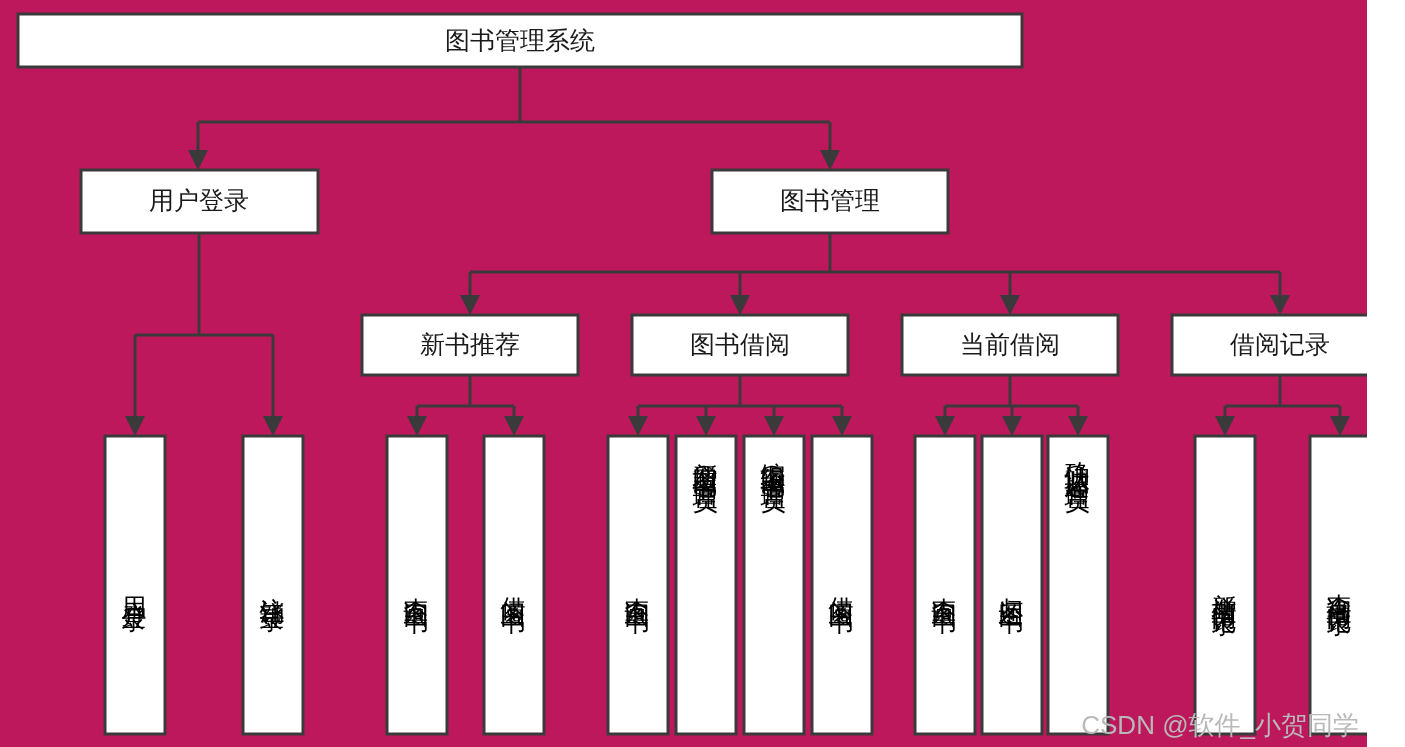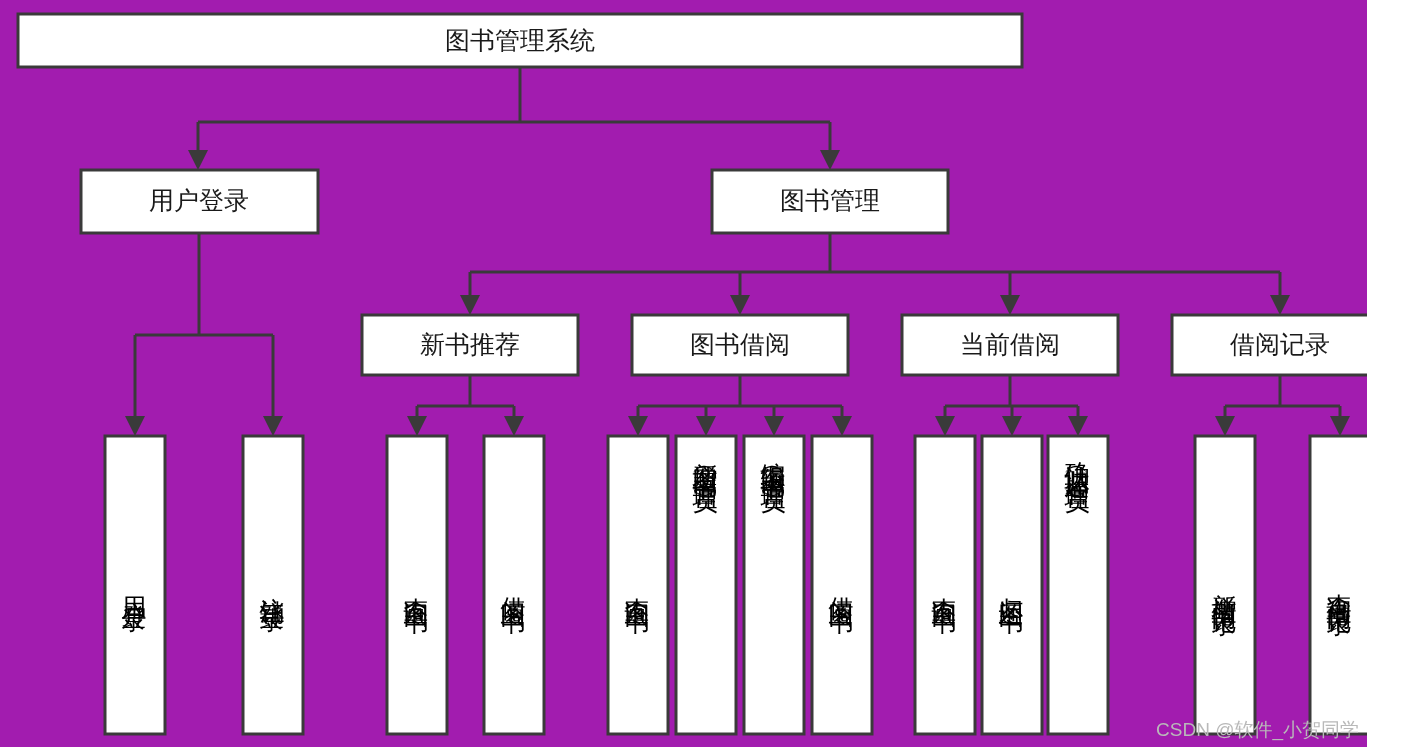--- a/index.html
+++ b/index.html
@@ -8,21 +8,21 @@
     padding: 0;
     background: #ffffff;
   }
   body {
     font-family: "Liberation Sans", "DejaVu Sans", sans-serif;
   }
   #diagram-root {
     position: relative;
     width: 1367px;
     height: 747px;
-    background: #a21caf;
+    background: #be185d;
     overflow: hidden;
   }
   svg.diagram-canvas {
     position: absolute;
     left: 0;
     top: 0;
     width: 1405px;
     height: 747px;
     display: block;
   }
@@ -54,21 +54,21 @@
     fill: #1a1a1a;
     writing-mode: vertical-rl;
     text-orientation: upright;
     letter-spacing: 4px;
   }
   .watermark {
     position: absolute;
     right: 8px;
     bottom: 4px;
     font-family: "Liberation Sans", "DejaVu Sans", sans-serif;
-    font-size: 19px;
+    font-size: 26px;
     color: #b9b9b9;
     white-space: nowrap;
     user-select: none;
     text-align: right;
   }
 </style>
 </head>
 <body>
 
 <div id="diagram-root">

